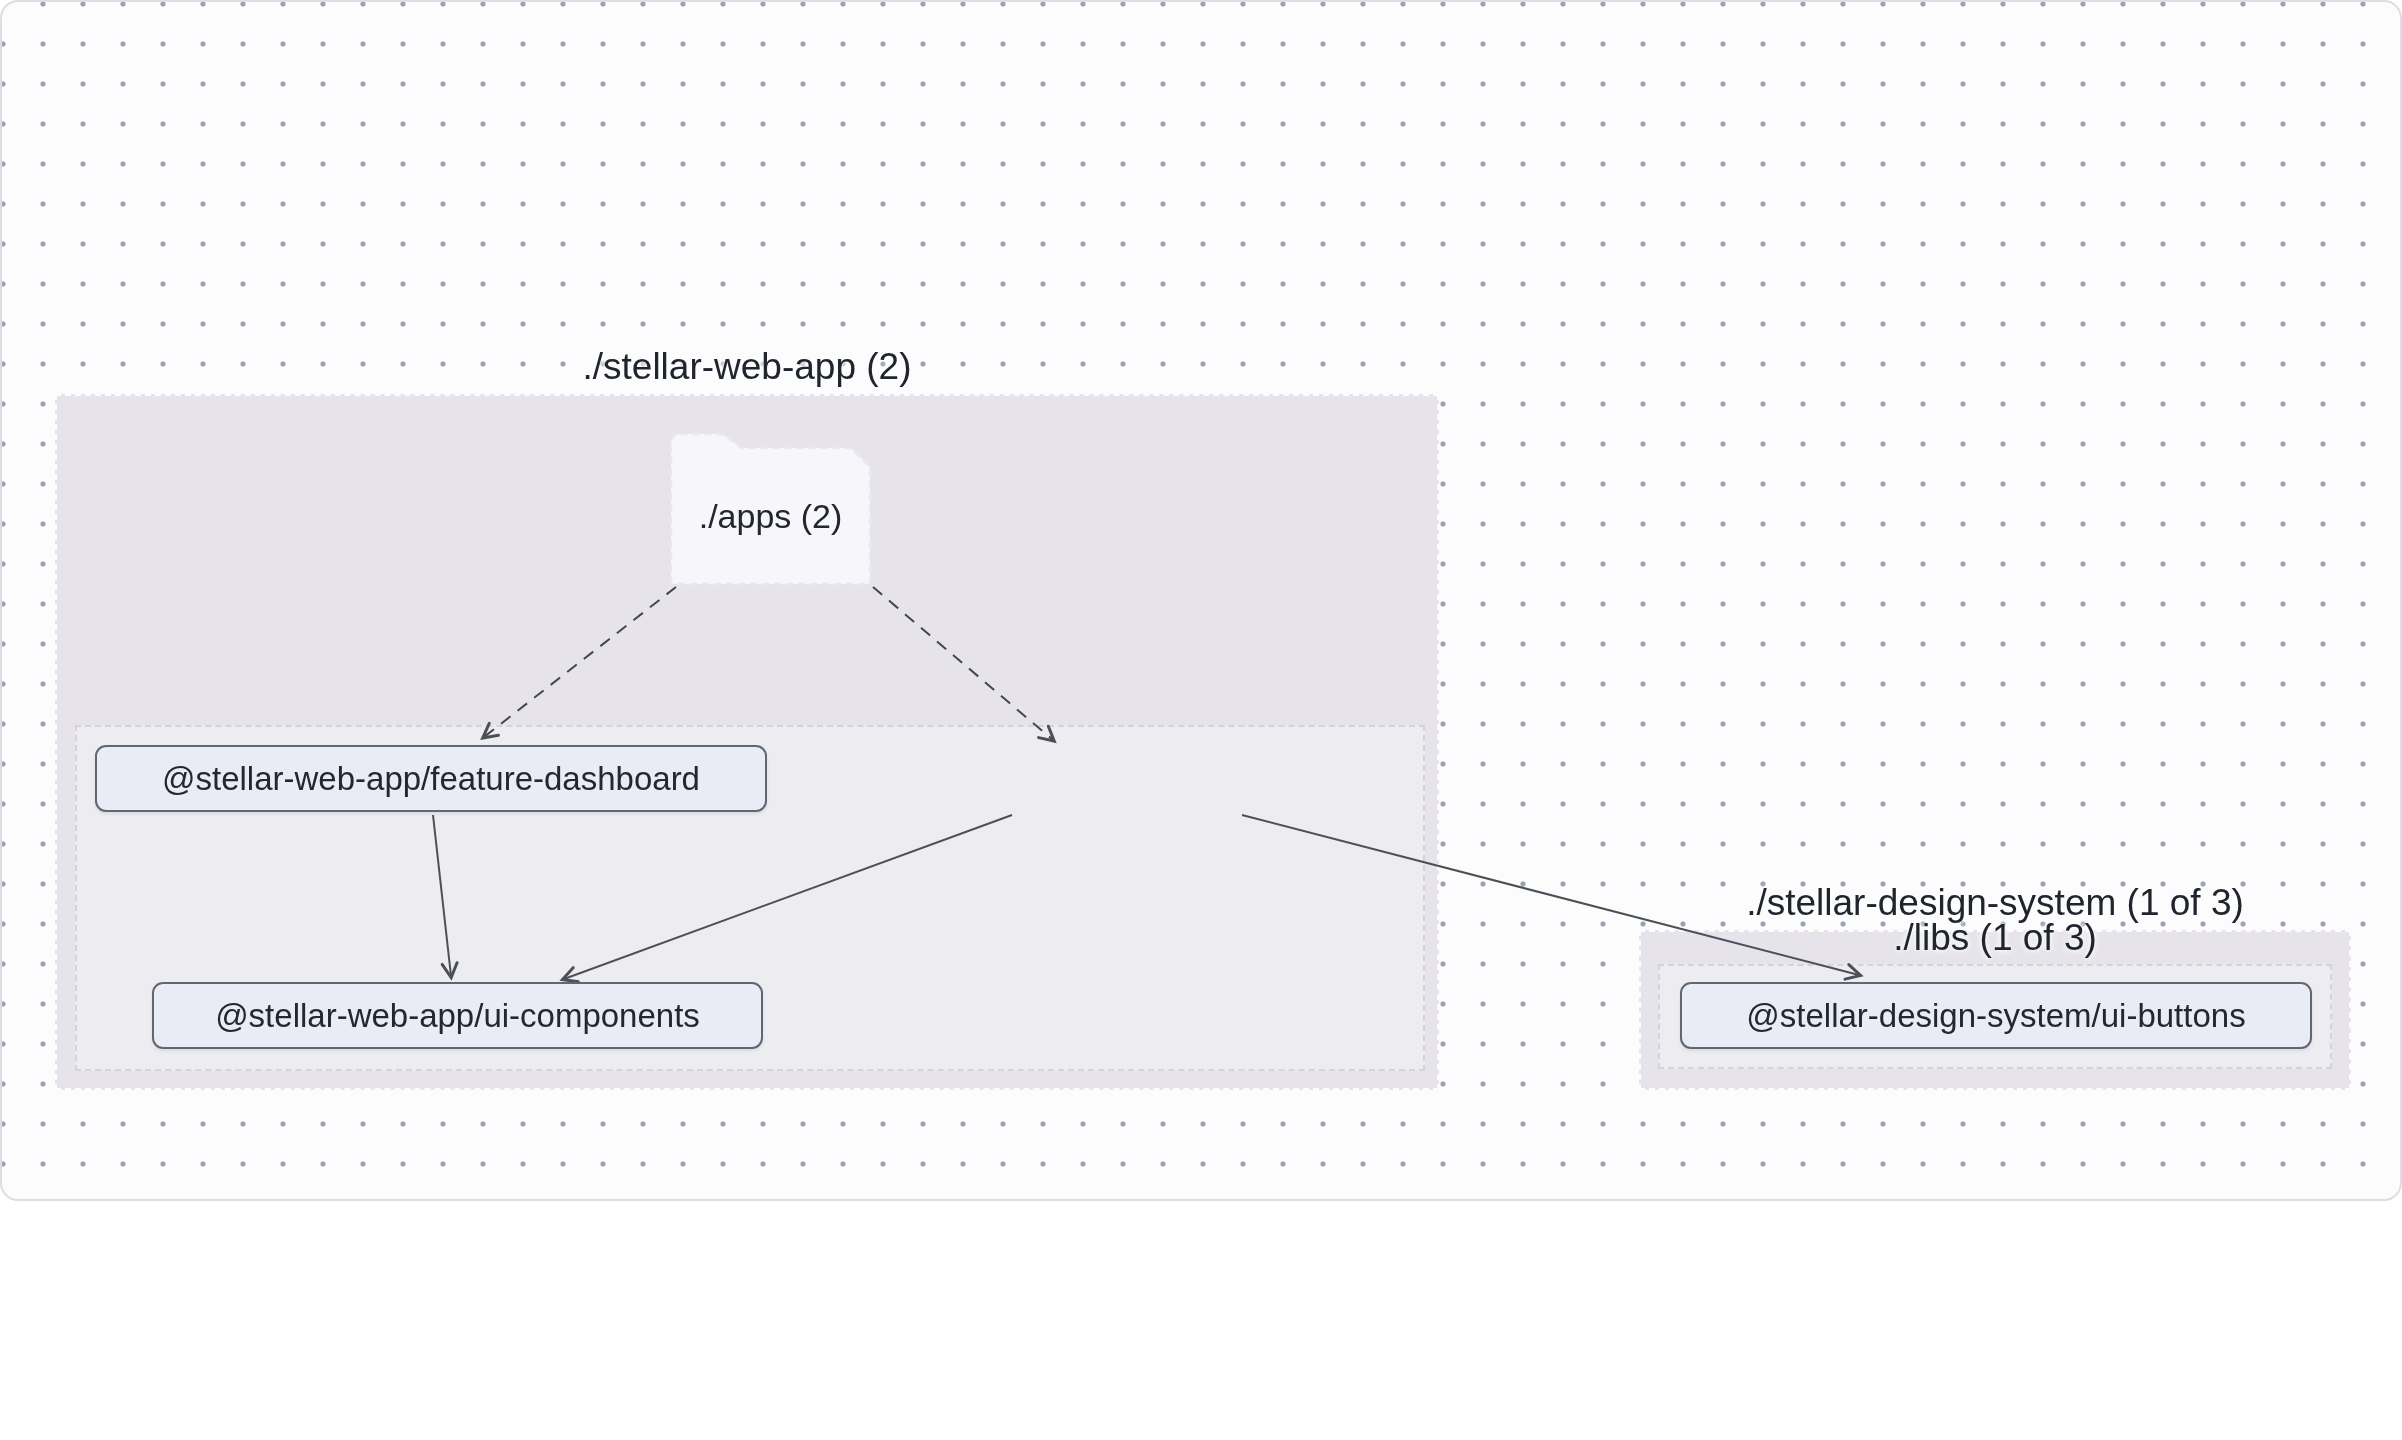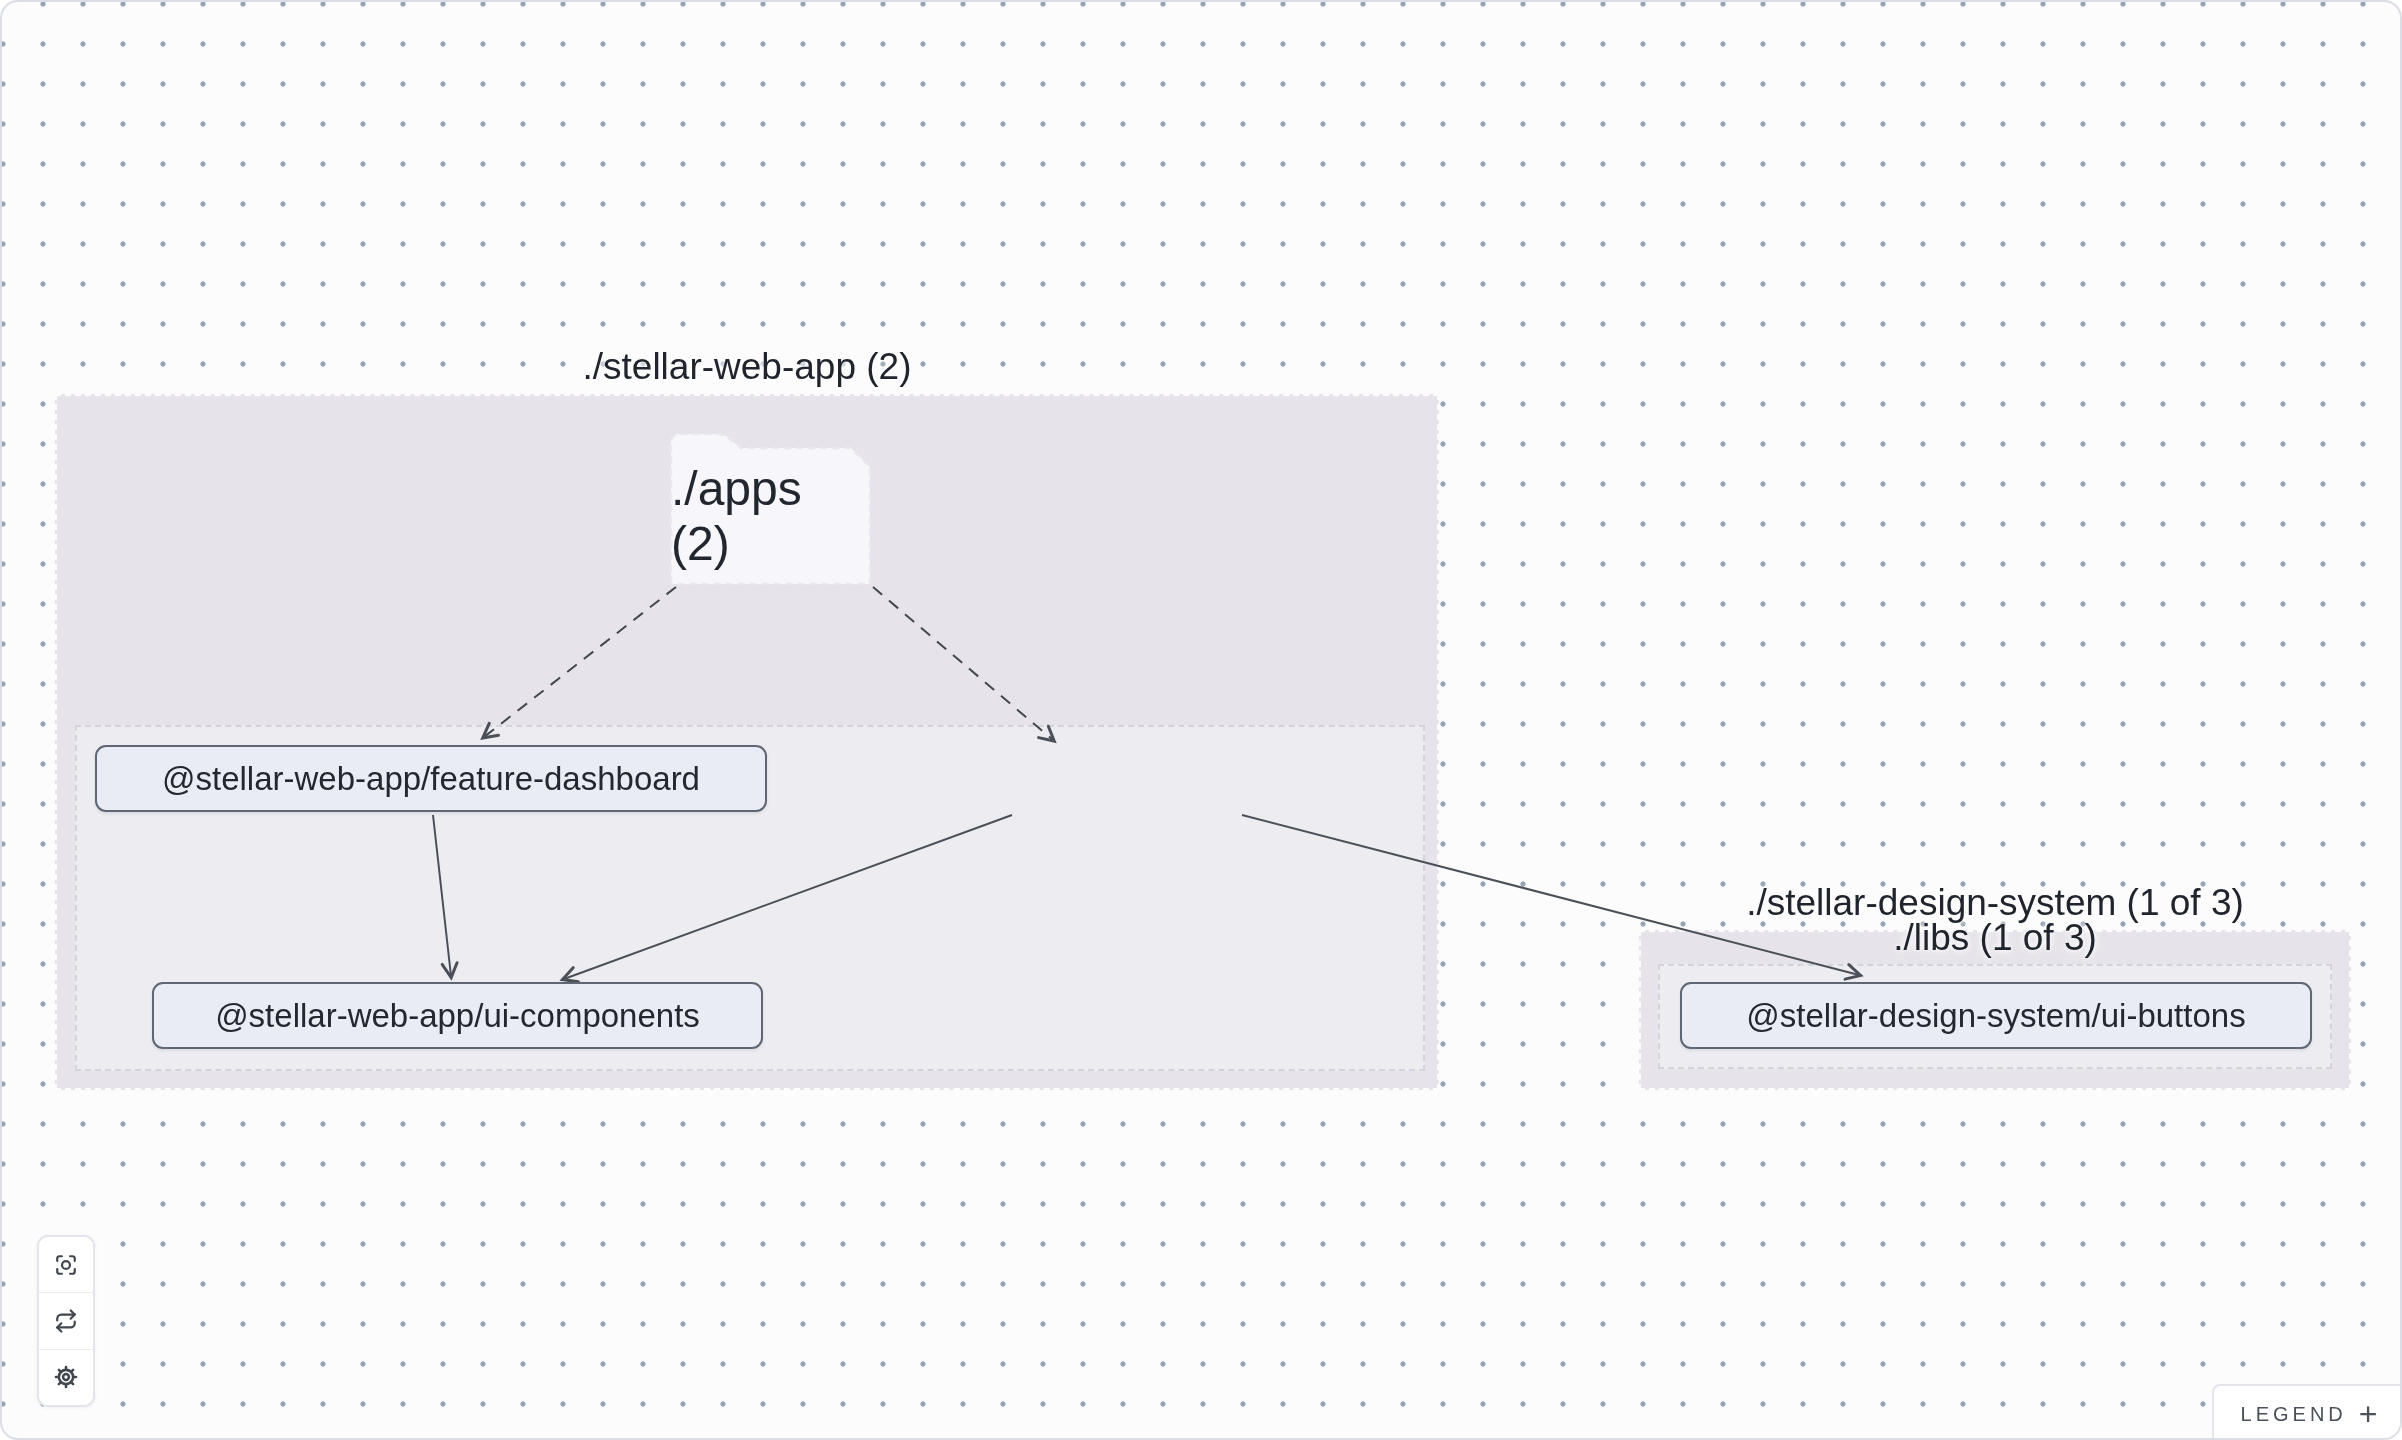--- a/index.html
+++ b/index.html
@@ -1,17 +1,17 @@
 <!DOCTYPE html>
 <html><head>
 <meta charset="utf-8">
 <style>
   html,body{margin:0;padding:0;background:#ffffff;}
   .stage{
-    position:relative;width:2402px;height:1440px;box-sizing:border-box;
+    position:relative;width:2402px;height:1201px;box-sizing:border-box;
     background-color:#fcfcfd;
     background-image:radial-gradient(circle,#9aa3b3 2.2px,rgba(154,163,179,0) 3px);
     background-size:40px 40px;background-position:21px 22px;
     border:2px solid #dbdee4;border-radius:18px;overflow:hidden;
     font-family:"Liberation Sans","DejaVu Sans",sans-serif;
   }
   
   .group{position:absolute;background:#e6e4ea;border:2px dashed rgba(255,255,255,0.92);box-sizing:border-box;z-index:1;}
   .group1{left:53px;top:392px;width:1384px;height:696px;}
   .group2{left:1637px;top:928px;width:712px;height:160px;}
@@ -22,21 +22,21 @@
   .glabel{position:absolute;display:flex;align-items:flex-end;justify-content:center;
     color:#20252d;font-size:37px;line-height:46px;z-index:4;pointer-events:none;
     text-shadow:0 0 5px #fcfcfd,0 0 9px #fcfcfd;}
   .glabel span{padding:0 6px;}
   .lab-group1{left:53px;top:340px;width:1384px;height:48px;}
   .lab-libs1{left:73px;top:675px;width:1350px;height:46px;}
   .lab-group2{left:1593px;top:876px;width:800px;height:48px;}
   .lab-libs2{left:1656px;top:913px;width:674px;height:46px;}
   
   .folder-label{position:absolute;left:669px;top:446px;width:199px;height:136px;
-    display:flex;align-items:center;justify-content:center;color:#22272f;font-size:48px;z-index:4;}
+    display:flex;align-items:center;justify-content:center;color:#22272f;font-size:34px;z-index:4;}
   
   .node{position:absolute;height:67px;box-sizing:border-box;background:#e9ecf5;
     border:2px solid #606774;border-radius:11px;display:flex;align-items:center;justify-content:center;
     color:#23282f;font-size:33px;z-index:4;box-shadow:0 2px 3px rgba(70,70,100,0.10);cursor:pointer;}
   .n-dashboard{left:93px;top:743px;width:672px;}
   .n-login{left:826px;top:744px;width:570px;}
   .n-components{left:150px;top:980px;width:611px;}
   .n-buttons{left:1678px;top:980px;width:632px;}
   
   .overlay{position:absolute;left:0;top:0;width:2402px;height:1440px;z-index:3;pointer-events:none;}

